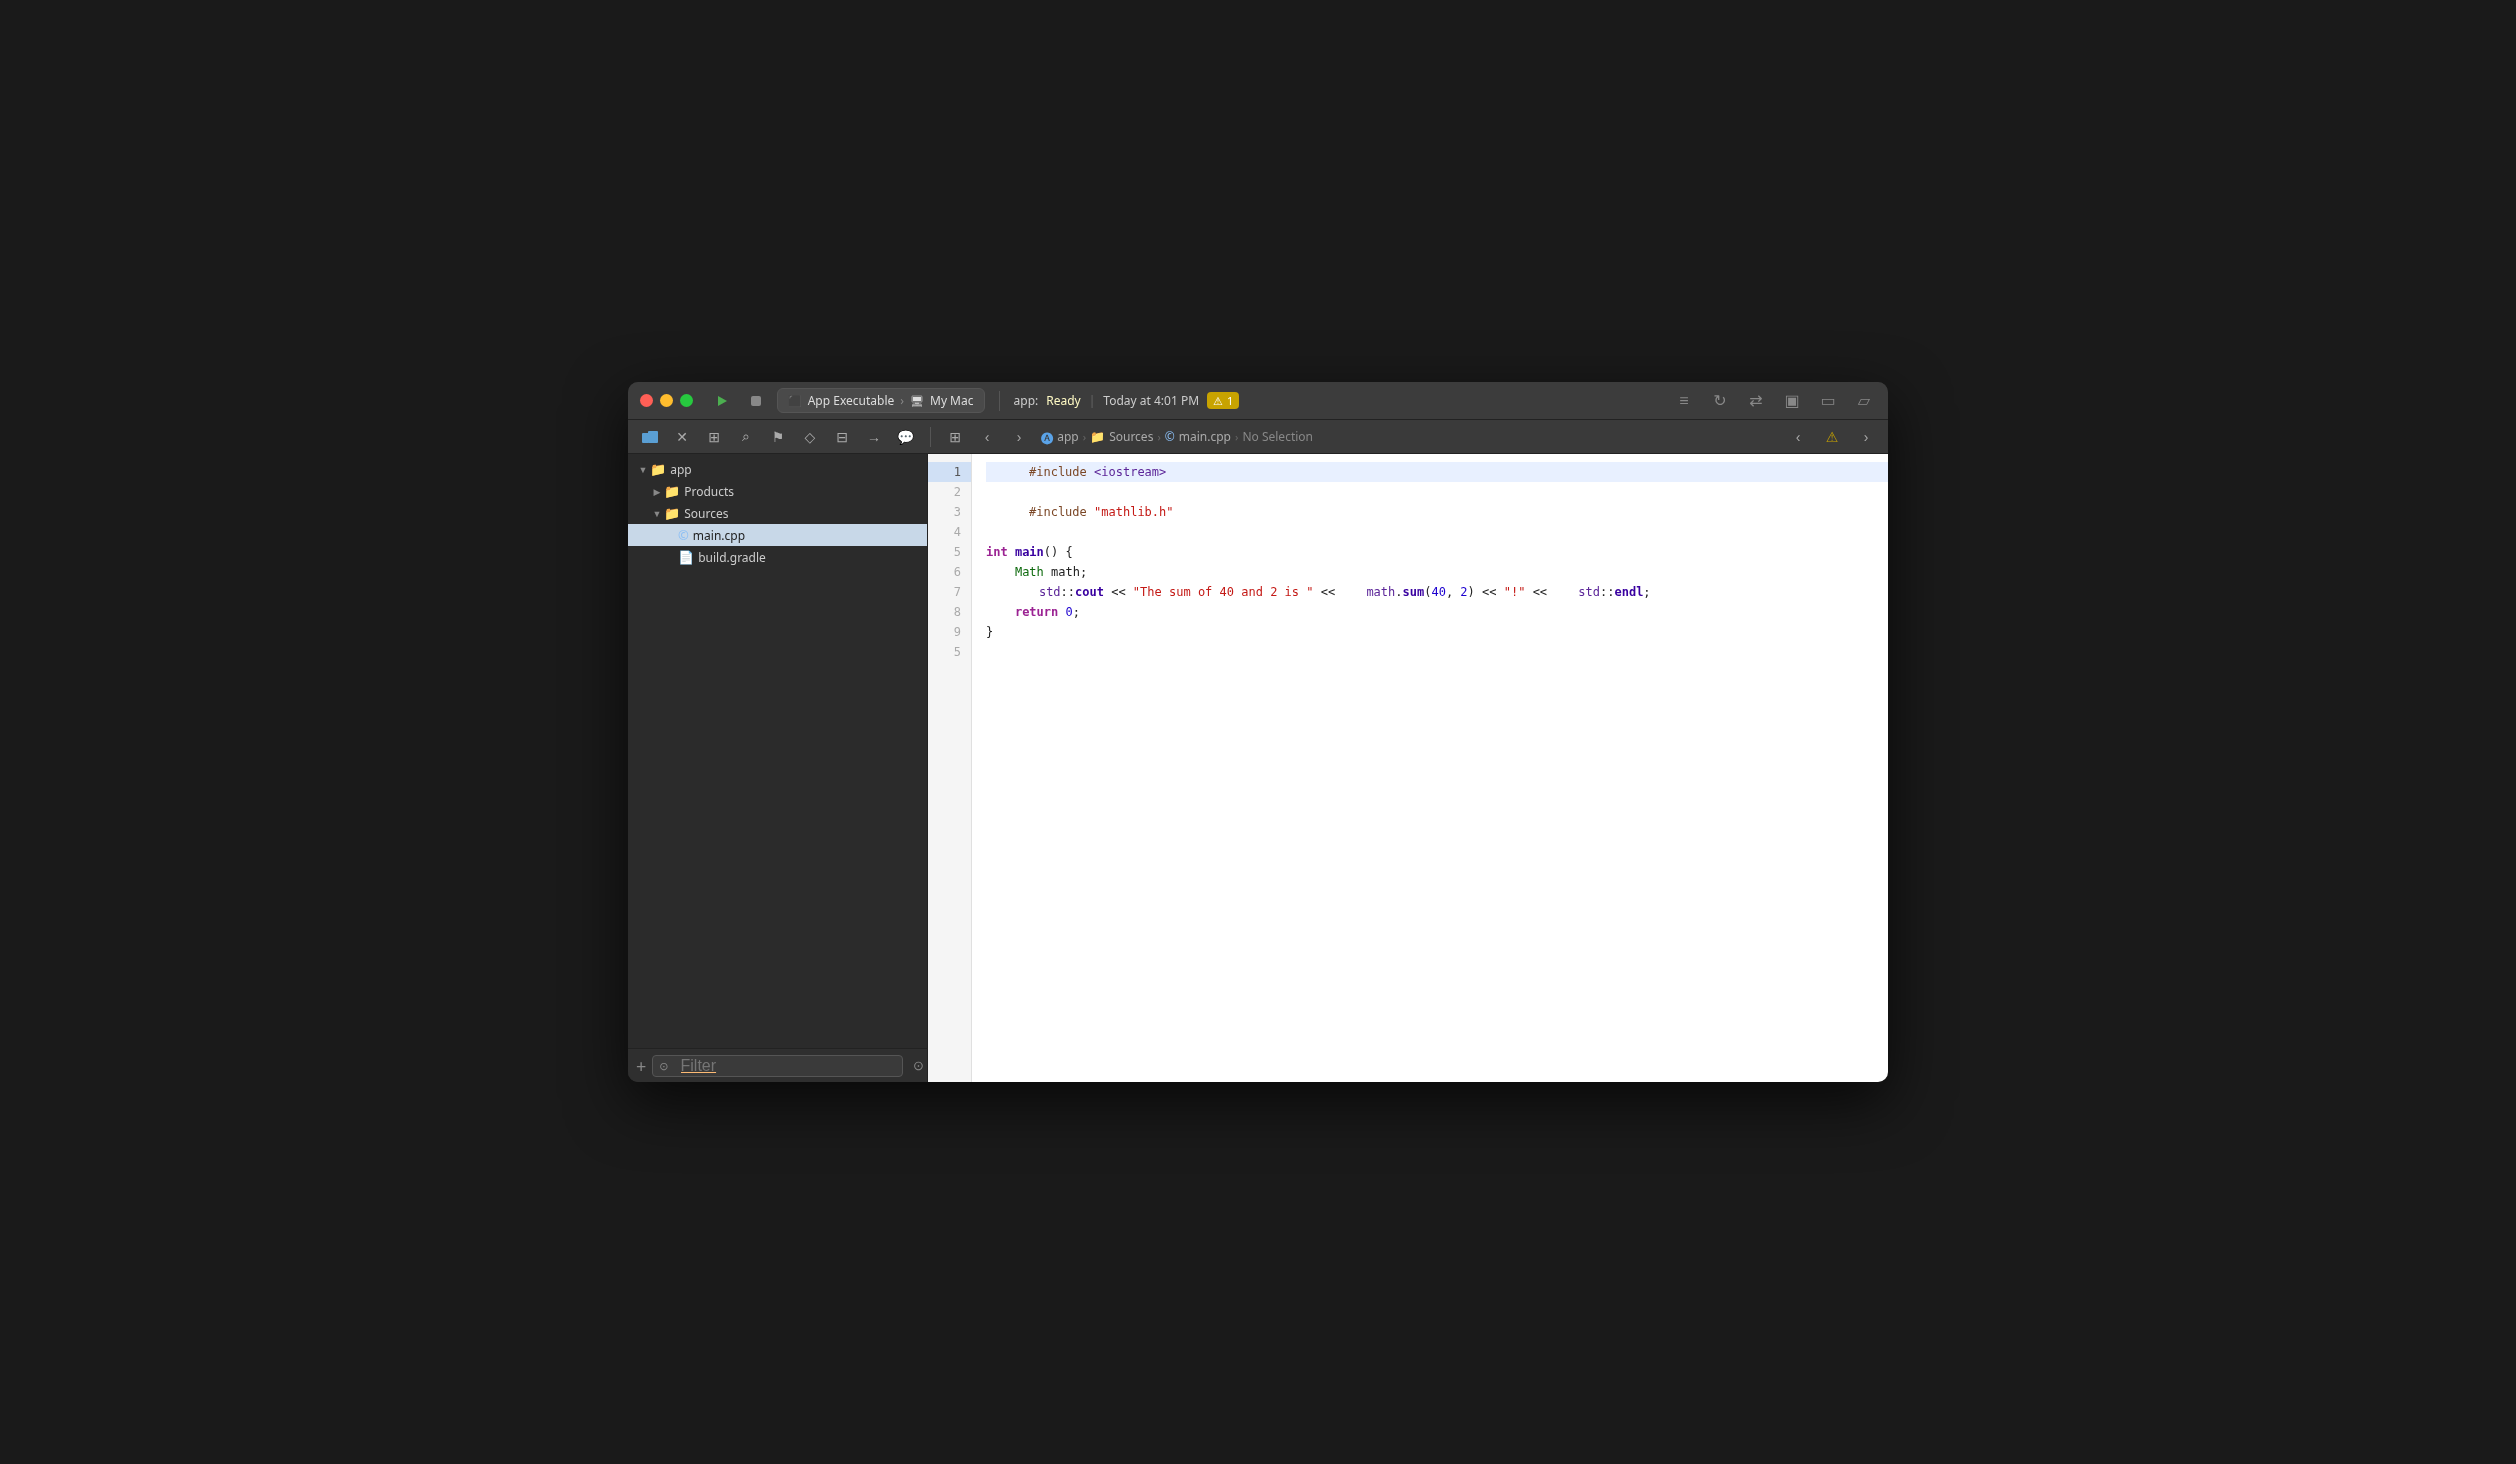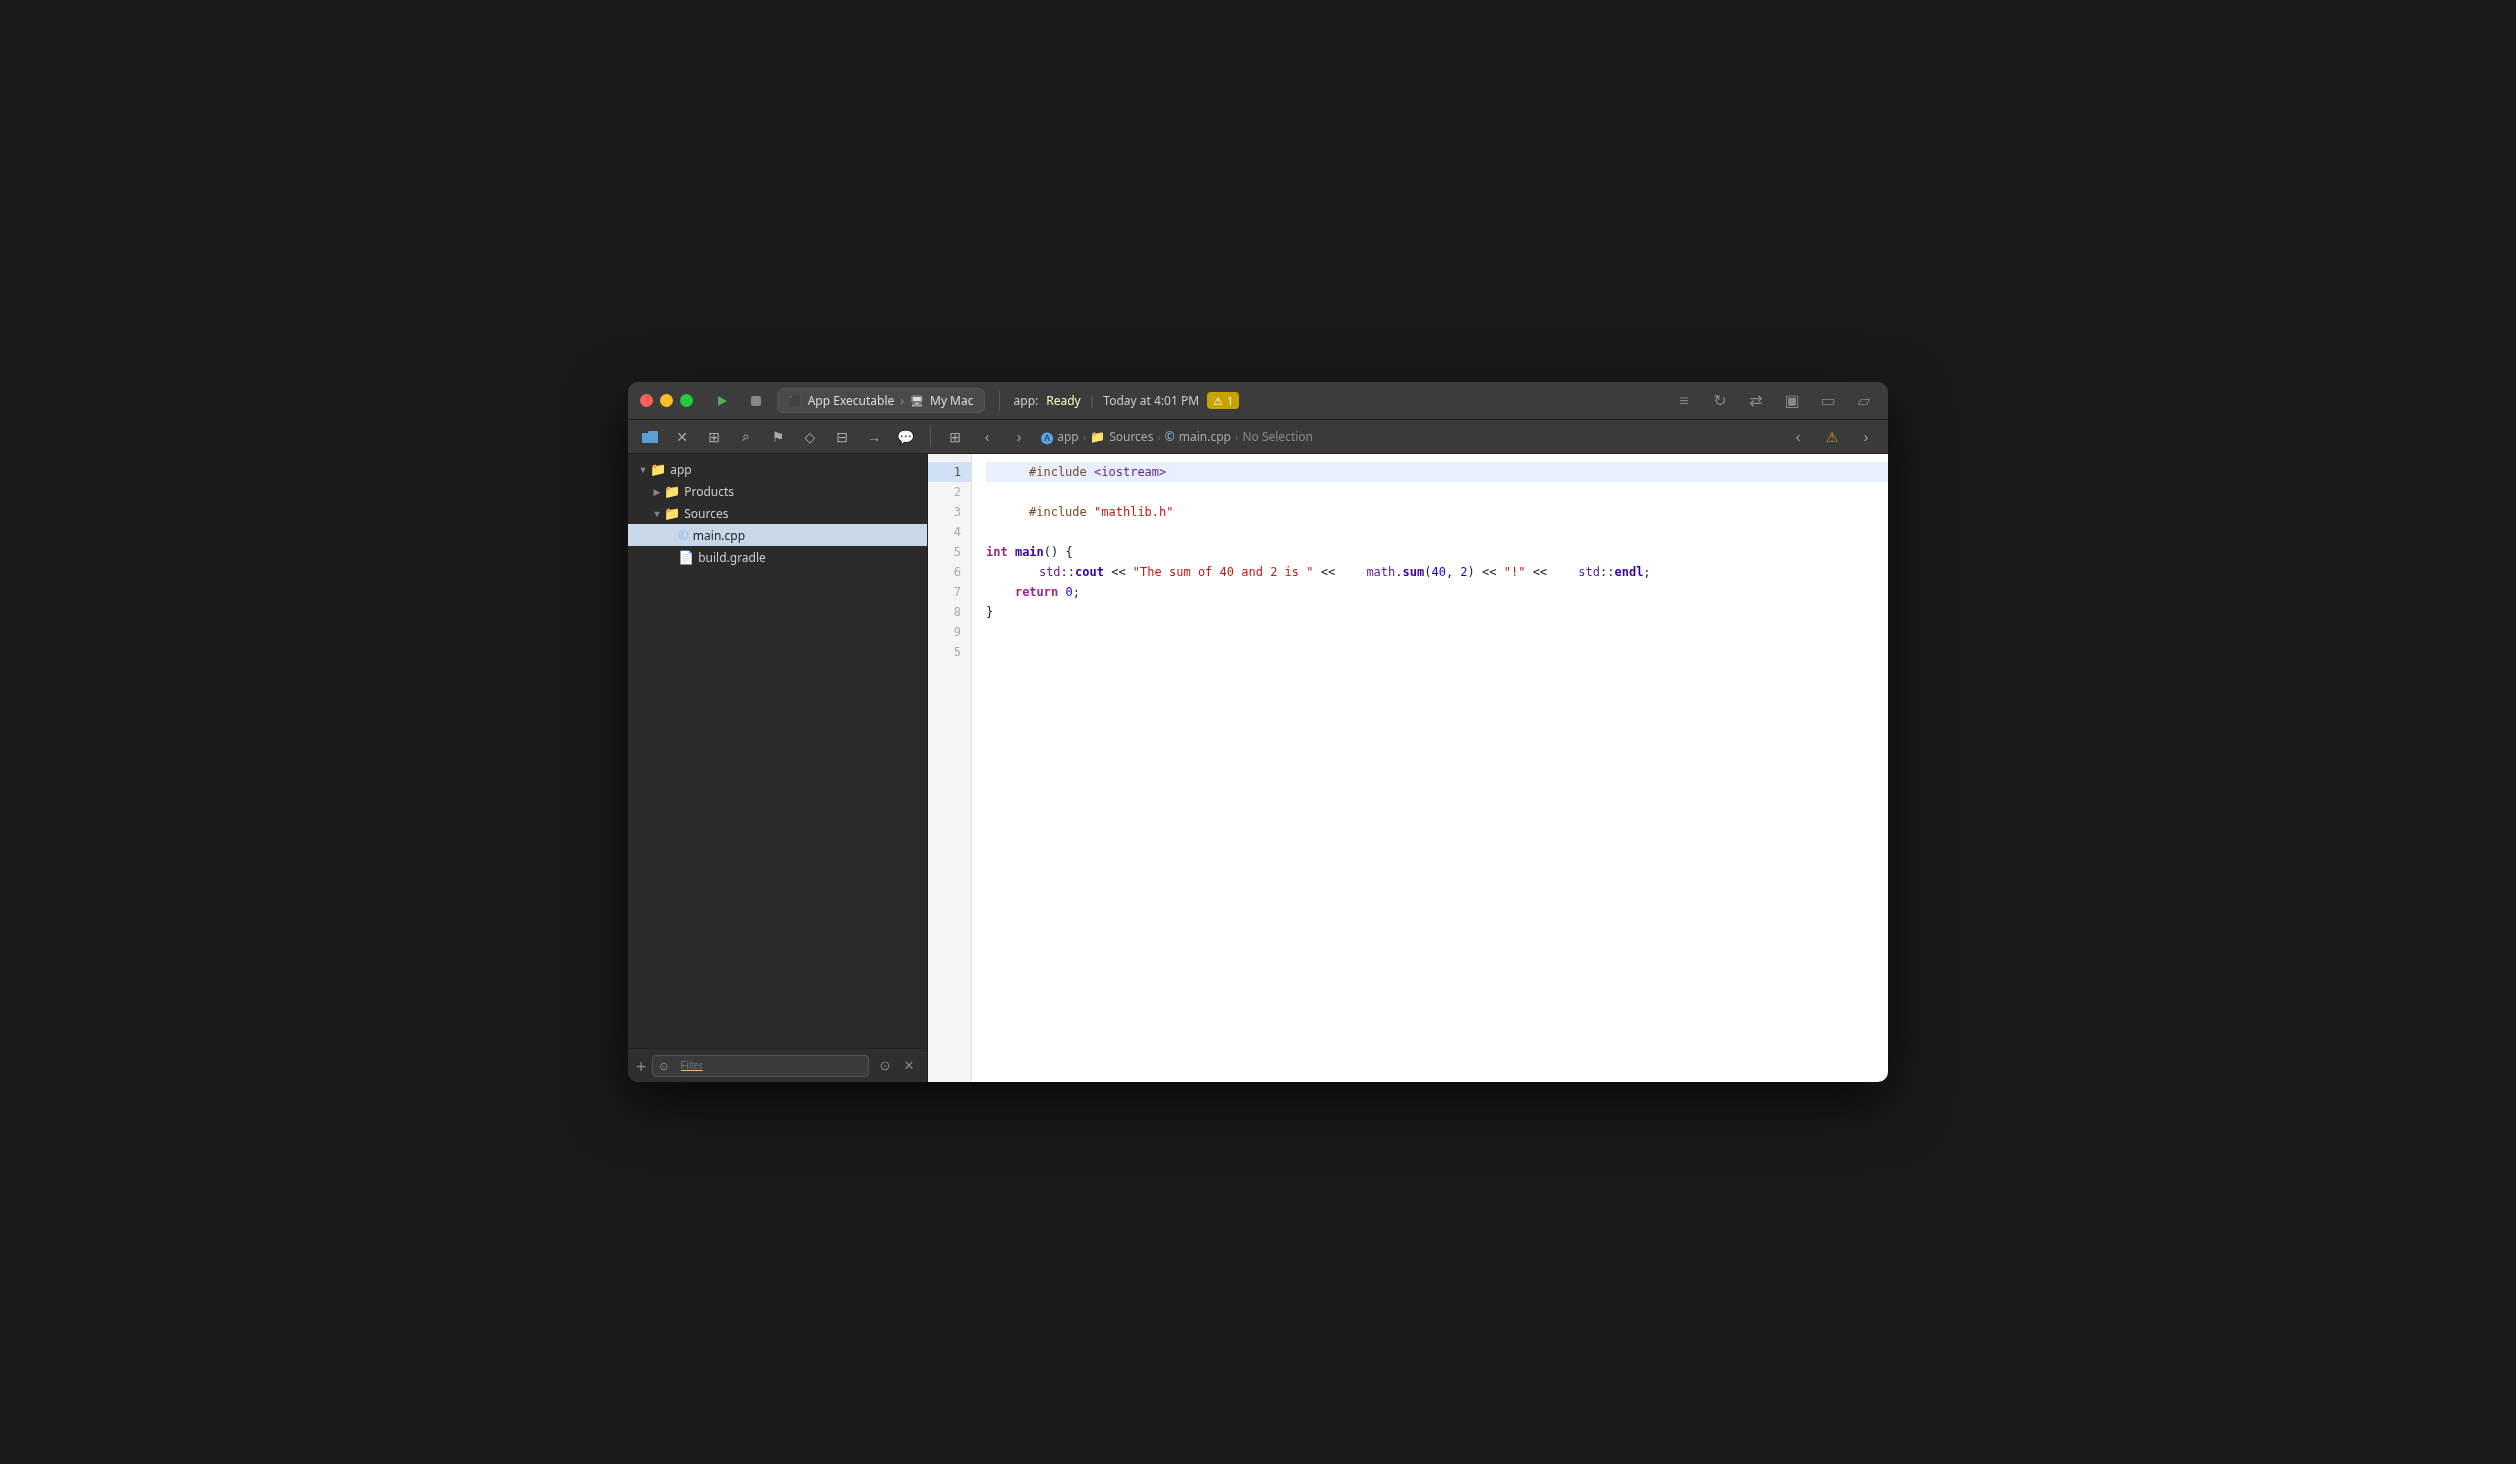--- a/index.html
+++ b/index.html
@@ -423,21 +423,21 @@
           <span class="tree-indent" style="width:32px;"></span>
           <span class="disclosure-placeholder"></span>
           <span class="file-icon file-icon-plain">📄</span>
           <span class="item-label">build.gradle</span>
         </div>
       </div>
       <div class="sidebar-filter">
         <span class="filter-plus">+</span>
         <div style="display:flex;align-items:center;flex:1;background:#3a3a3a;border:1px solid #555;border-radius:4px;height:22px;padding:0 6px;gap:4px;">
           <span style="color:#888;font-size:11px;">⊙</span>
-          <input class="filter-input" style="background: transparent; border: none; outline: none; flex: 1 1 0%; color: #fdba74; font-size: 10px; text-decoration: underline;" placeholder="Filter">
+          <input class="filter-input" style="background: transparent; border: none; outline: none; flex: 1 1 0%; color: #fdba74; font-size: 16px; text-decoration: underline;" placeholder="Filter">
         </div>
         <div class="filter-icons">
           <button class="filter-icon-btn">⊙</button>
           <button class="filter-icon-btn">✕</button>
         </div>
       </div>
     </div>
 
     <div class="editor-area">
       <div class="editor-content">
@@ -458,20 +458,21 @@
           <div class="code-line highlighted"><span class="pp">#include</span> <span class="inc">&lt;iostream&gt;</span></div>
 
           <div class="code-line">&nbsp;</div>
 
           <div class="code-line"><span class="pp">#include</span> <span class="str">"mathlib.h"</span></div>
 
           <div class="code-line">&nbsp;</div>
 
           <div class="code-line"><span class="kw">int</span> <span class="fn">main</span>() {</div>
 
+          <div class="code-line">    <span class="type">Math</span> math;</div>
 
           <div class="code-line">    <span class="ns">std</span>::<span class="fn">cout</span> &lt;&lt; <span class="str">"The sum of 40 and 2 is "</span> &lt;&lt; <span class="ns">math</span>.<span class="fn">sum</span>(<span class="num">40</span>, <span class="num">2</span>) &lt;&lt; <span class="str">"!"</span> &lt;&lt; <span class="ns">std</span>::<span class="fn">endl</span>;</div>
 
           <div class="code-line">    <span class="kw">return</span> <span class="num">0</span>;</div>
 
           <div class="code-line">}</div>
 
           <div class="code-line">&nbsp;</div>
         </div>
       </div>

